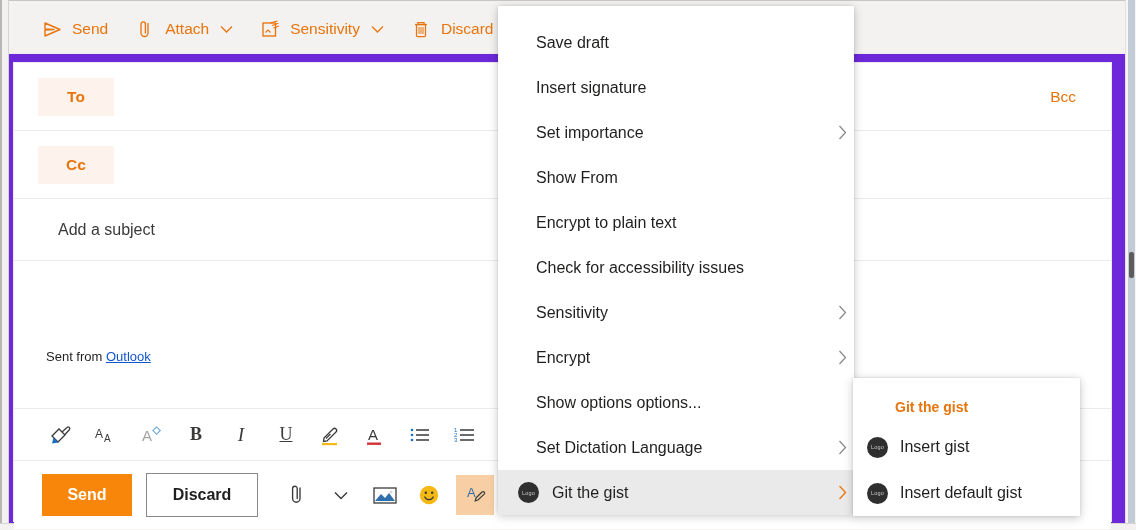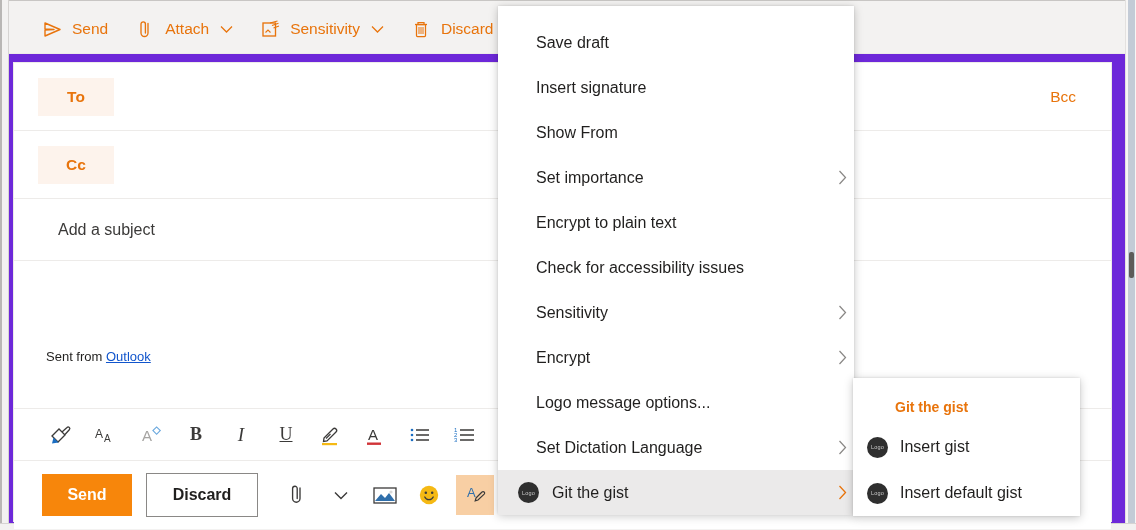--- a/index.html
+++ b/index.html
@@ -454,33 +454,33 @@
 
     <div class="ctx-item">
       <span class="ctx-label">Save draft</span>
     </div>
 
     <div class="ctx-item">
       <span class="ctx-label">Insert signature</span>
     </div>
 
     <div class="ctx-item">
-      <span class="ctx-label">Show From</span>
-    </div>
-
-    <div class="ctx-item">
       <span class="ctx-label">Set importance</span>
       <span class="ctx-chev">
         <svg width="9" height="15" viewBox="0 0 9 15">
             <path d="M1.5 1 L7.5 7.5 L1.5 14" fill="none" stroke="#8a8886" stroke-width="1.25"></path>
           </svg>
       </span>
     </div>
 
     <div class="ctx-item">
+      <span class="ctx-label">Show From</span>
+    </div>
+
+    <div class="ctx-item">
       <span class="ctx-label">Encrypt to plain text</span>
     </div>
 
     <div class="ctx-item">
       <span class="ctx-label">Check for accessibility issues</span>
     </div>
 
     <div class="ctx-item">
       <span class="ctx-label">Sensitivity</span>
       <span class="ctx-chev">
@@ -493,21 +493,21 @@
     <div class="ctx-item">
       <span class="ctx-label">Encrypt</span>
       <span class="ctx-chev">
         <svg width="9" height="15" viewBox="0 0 9 15">
             <path d="M1.5 1 L7.5 7.5 L1.5 14" fill="none" stroke="#8a8886" stroke-width="1.25"></path>
           </svg>
       </span>
     </div>
 
     <div class="ctx-item">
-      <span class="ctx-label">Logo message options...</span>
+      <span class="ctx-label">Show options options...</span>
     </div>
 
     <div class="ctx-item">
       <span class="ctx-label">Set Dictation Language</span>
       <span class="ctx-chev">
         <svg width="9" height="15" viewBox="0 0 9 15">
             <path d="M1.5 1 L7.5 7.5 L1.5 14" fill="none" stroke="#8a8886" stroke-width="1.25"></path>
           </svg>
       </span>
     </div>

